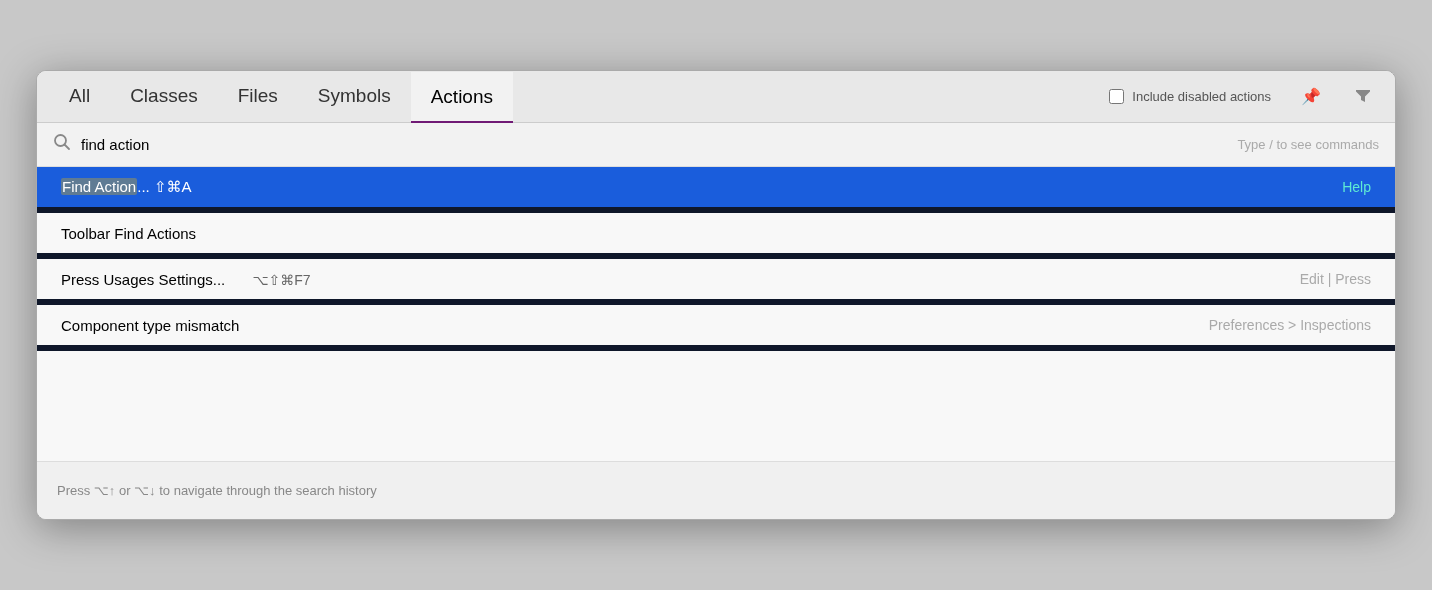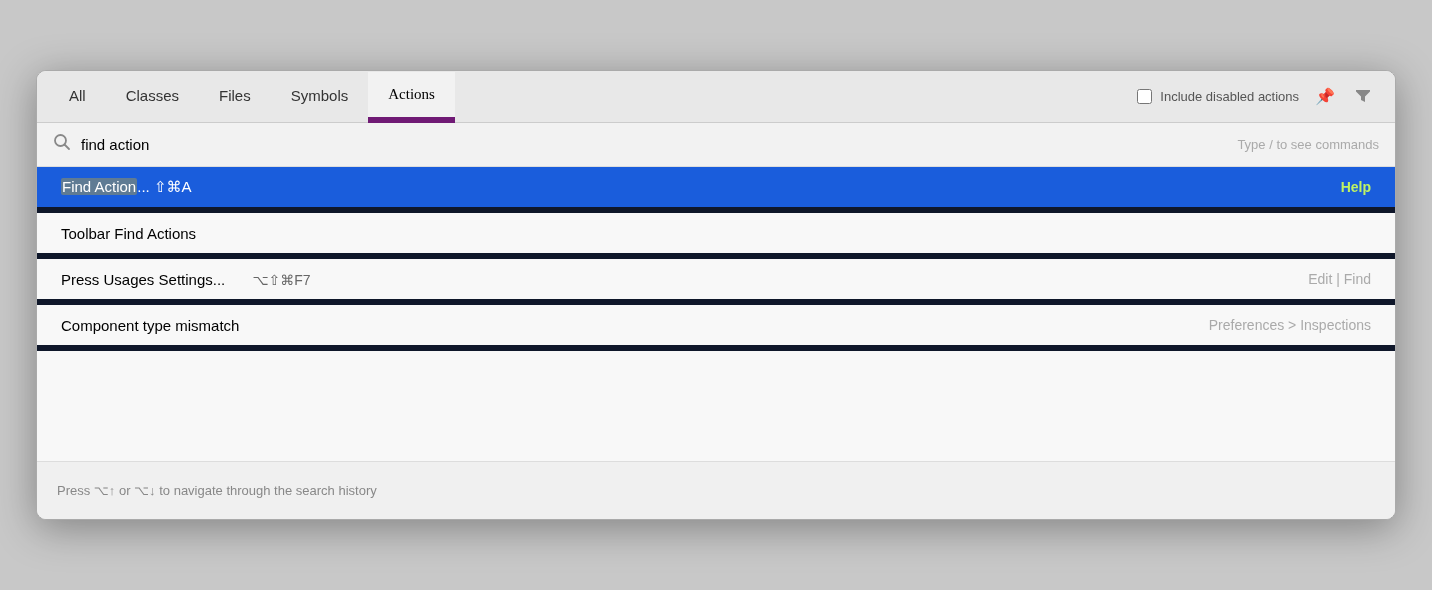--- a/index.html
+++ b/index.html
@@ -25,42 +25,41 @@
       align-items: stretch;
       background: #e8e8e8;
       border-bottom: 1px solid #ccc;
       padding: 0 12px;
       height: 52px;
     }
     .tab {
       display: flex;
       align-items: center;
       padding: 0 20px;
-      font-size: 15px;
+      font-size: 19px;
       color: #333;
       cursor: pointer;
       border-bottom: 2px solid transparent;
       font-weight: 400;
       height: 100%;
       user-select: none;
     }
     .tab.active {
       background: #f2f2f2;
-      border-bottom: 6px solid #701a75;
+      border-bottom: 2px solid #701a75;
       color: #000;
       font-weight: 500;
       position: relative;
       top: 1px;
-      font-family: Liberation Serif, serif;
     }
     .tab-spacer { flex: 1; }
     .tab-right {
       display: flex;
       align-items: center;
-      gap: 12px;
+      gap: 26px;
       padding-right: 8px;
     }
     .checkbox-label {
       display: flex;
       align-items: center;
       gap: 8px;
       font-size: 13px;
       color: #555;
       cursor: pointer;
     }
@@ -117,21 +116,21 @@
       height: 46px;
       font-size: 15px;
       cursor: pointer;
       border-bottom: 6px solid #0f172a;
     }
     .result-item:last-of-type { border-bottom: none; }
     .result-item.selected {
       background: #1a5ddc;
       color: #fff;
     }
-    .result-item.selected .item-category { color: #bef264; font-weight: 700; }
+    .result-item.selected .item-category { color: #5eead4; font-weight: 400; }
     .item-left {
       display: flex;
       align-items: center;
       gap: 6px;
     }
     .item-name { font-size: 15px; }
     .item-name-highlight {
       background: rgba(180,160,60,0.45);
       border-radius: 2px;
       padding: 0 1px;
@@ -227,21 +226,21 @@
       <span class="item-category"></span>
     </div>
 
     <div class="result-item">
       <div class="item-left">
         <span class="item-name">
           <span>Press Usages Settings...</span>
           <span class="item-shortcut">⌥⇧⌘F7</span>
         </span>
       </div>
-      <span class="item-category">Edit | Find</span>
+      <span class="item-category">Edit | Press</span>
     </div>
 
 
     <div class="result-item">
       <div class="item-left">
         <span class="item-name">Component type mismatch</span>
       </div>
       <span class="item-category">Preferences &gt; Inspections</span>
     </div>
 

